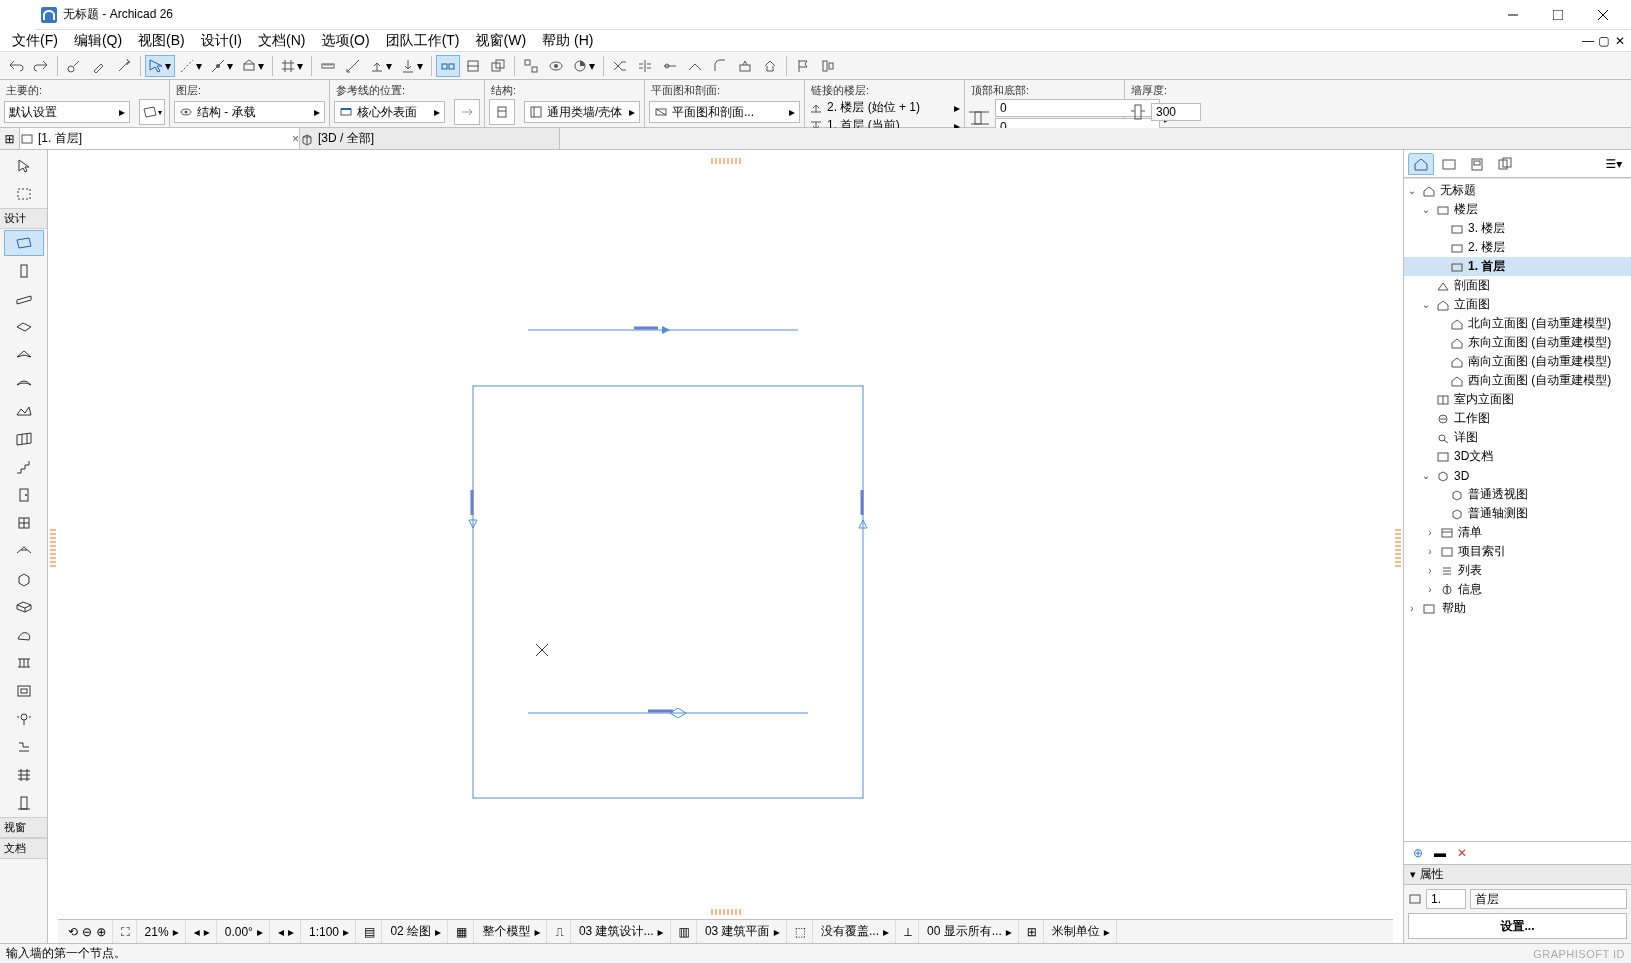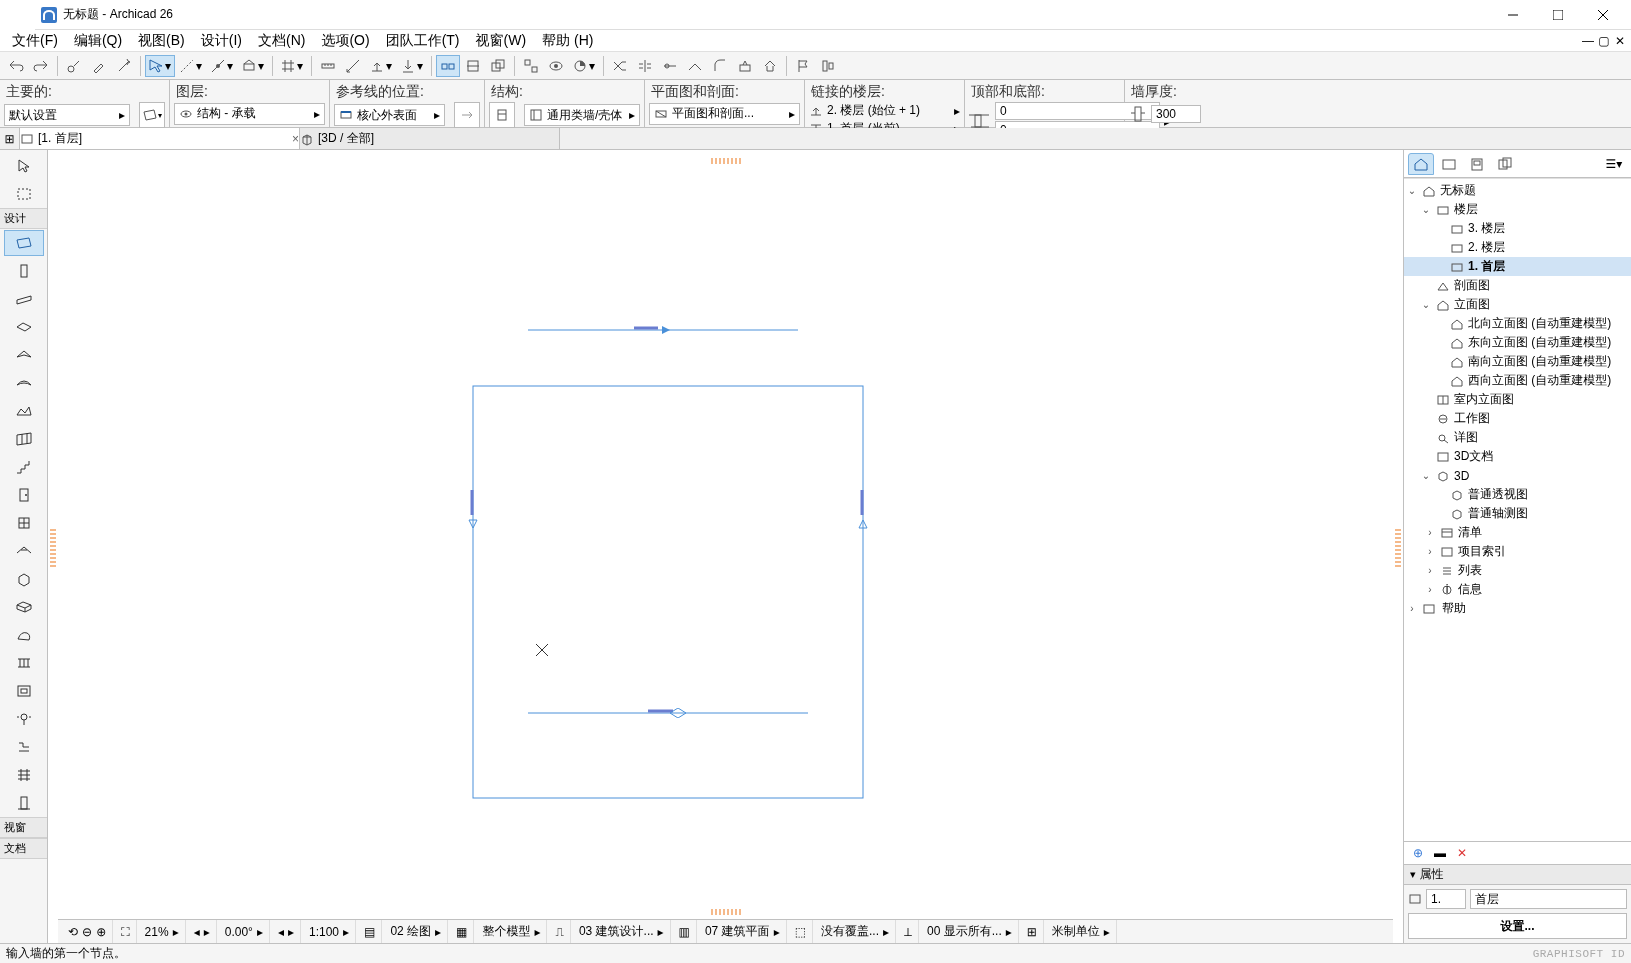--- a/index.html
+++ b/index.html
@@ -15,21 +15,21 @@
 .menubar .spacer { flex: 1; }
 .menubar .smallctrl { width: 14px; height: 14px; margin-left: 2px; display: flex; align-items: center; justify-content: center; cursor: pointer; }
 .toolbar1 { height: 28px; background: #f5f5f5; border-bottom: 1px solid #c0c0c0; display: flex; align-items: center; padding: 0 4px; gap: 1px; }
 .tb-btn { min-width: 24px; height: 22px; display: flex; align-items: center; justify-content: center; cursor: pointer; border: 1px solid transparent; padding: 0 2px; }
 .tb-btn.active { background: #cde5f7; border-color: #7eb4e0; }
 .tb-btn svg { width: 16px; height: 16px; }
 .tb-sep { width: 1px; height: 20px; background: #c0c0c0; margin: 0 3px; }
 .drop-arr { width: 8px; display: flex; align-items: center; justify-content: center; }
 .infobox { height: 48px; background: #f5f5f5; border-bottom: 1px solid #c0c0c0; display: flex; align-items: stretch; font-size: 11px; }
 .infobox .section { border-right: 1px solid #c0c0c0; display: flex; flex-direction: column; padding: 2px 4px; }
-.infobox .sec-label { font-size: 14px; color: #333; padding: 1px 2px; }
+.infobox .sec-label { font-size: 11px; color: #333; padding: 1px 2px; }
 .infobox .sec-body { flex: 1; display: flex; align-items: center; gap: 9px; }
 .infobox .ddbtn { background: #fff; border: 1px solid #bbb; height: 22px; display: flex; align-items: center; padding: 0 4px; cursor: pointer; gap: 4px; }
 .infobox .iconbox { width: 26px; height: 26px; border: 1px solid #bbb; background: #fff; display: flex; align-items: center; justify-content: center; cursor: pointer; }
 .infobox .iconbox.active { background: #cde5f7; border-color: #7eb4e0; }
 .infobox input[type=text] { border: 1px solid #bbb; height: 18px; padding: 0 4px; background: #fff; }
 .tabs-row { height: 22px; background: #f0f0f0; border-bottom: 1px solid #c0c0c0; display: flex; align-items: stretch; }
 .tabs-row .tab { display: flex; align-items: center; gap: 4px; padding: 0 0; border-right: 1px solid #c0c0c0; background: #fff; cursor: pointer; }
 .tabs-row .tab.inactive { background: #eaeaea; }
 .tabs-row .tab .closex { margin-left: 12px; color: #666; }
 .tabs-row .tabgrip { width: 20px; display: flex; align-items: center; justify-content: center; border-right: 1px solid #c0c0c0; }
@@ -58,21 +58,21 @@
 .right-actions span { width: 16px; height: 16px; display: flex; align-items: center; justify-content: center; cursor: pointer; }
 .prop-header { height: 20px; background: #eaeaea; border-bottom: 1px solid #c0c0c0; display: flex; align-items: center; padding: 0 6px; font-size: 11px; }
 .prop-body { padding: 4px; background: #f5f5f5; }
 .prop-row { display: flex; gap: 4px; margin-bottom: 4px; align-items: center; }
 .prop-row .cell { flex: 1; background: #fff; border: 1px solid #bbb; height: 20px; display: flex; align-items: center; padding: 0 4px; }
 .prop-btn { width: 100%; background: #fff; border: 1px solid #bbb; height: 26px; cursor: pointer; font-weight: bold; }
 .status-row { height: 24px; background: #f5f5f5; border-top: 1px solid #c0c0c0; display: flex; align-items: center; padding: 0 4px; gap: 2px; }
 .status-row .seg { display: flex; align-items: center; gap: 4px; padding: 0 6px; border-right: 1px solid #ddd; height: 100%; }
 .statusbar { height: 20px; background: #f5f5f5; border-top: 1px solid #c0c0c0; display: flex; align-items: center; padding: 0 6px; font-size: 11px; }
 .statusbar .fill { flex: 1; }
-.statusbar .brand { color: #aaa; font-size: 11px; letter-spacing: 0.5px; font-family: Liberation Mono, monospace; }
+.statusbar .brand { color: #aaa; font-size: 11px; letter-spacing: 0.5px; }
 .wire { stroke: #4a90d9; stroke-width: 1; fill: none; }
 .wire-thick { stroke: #6a7dd0; stroke-width: 3; }
 </style>
 </head>
 <body>
 
 <div class="titlebar">
   <div class="logo"></div>
   <div class="title">无标题 - Archicad 26</div>
   <div class="winbtn">
@@ -657,21 +657,21 @@
           <span>⎍</span>
         </div>
       <div class="seg">
           <span>03 建筑设计...</span>
           <span>▸</span>
         </div>
       <div class="seg">
           <span>▥</span>
         </div>
       <div class="seg">
-          <span>07 建筑平面</span>
+          <span>03 建筑平面</span>
           <span>▸</span>
         </div>
       <div class="seg">
           <span>⬚</span>
         </div>
       <div class="seg">
           <span>没有覆盖...</span>
           <span>▸</span>
         </div>
       <div class="seg">

